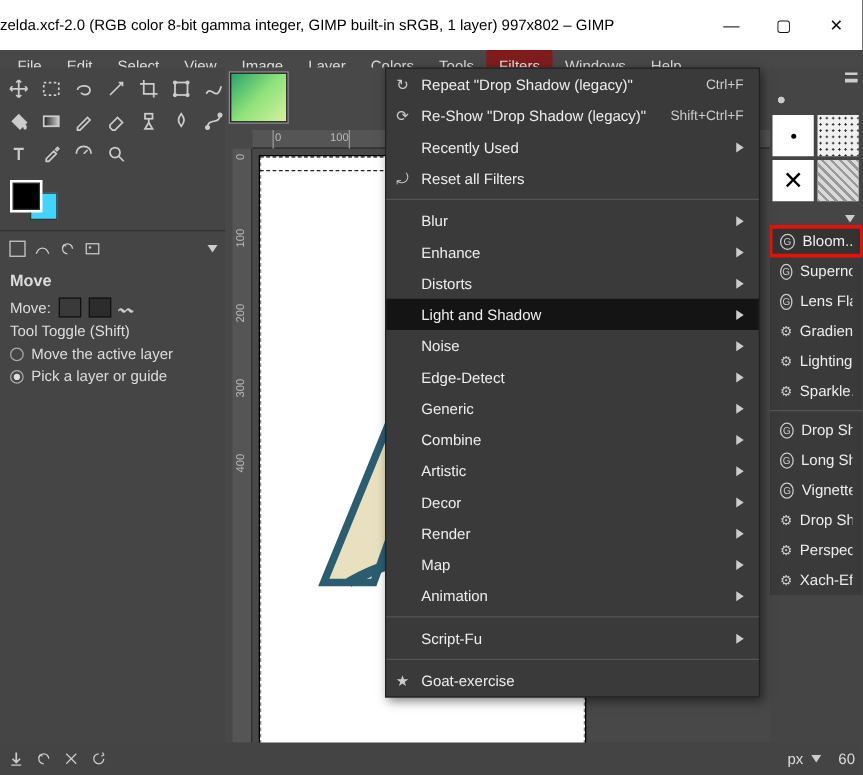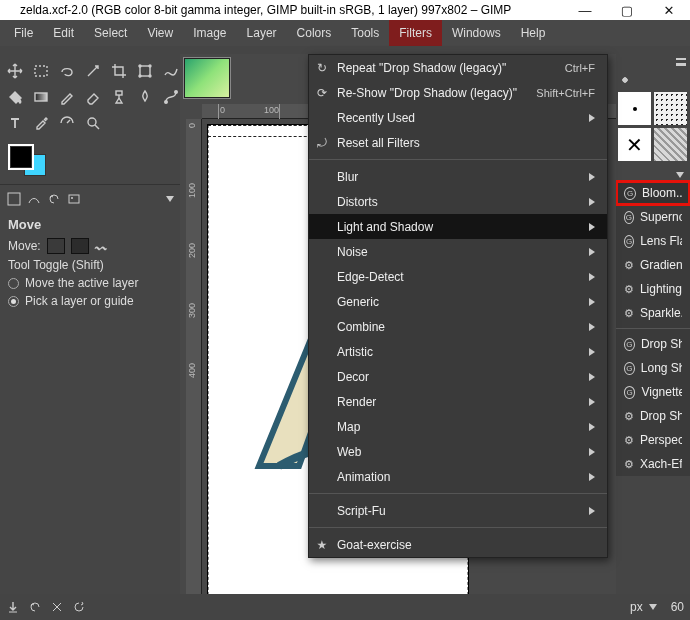--- a/index.html
+++ b/index.html
@@ -1,17 +1,17 @@
 <!DOCTYPE html>
 <html><head>
 <meta charset="utf-8">
 <style>
   * { box-sizing: border-box; margin: 0; padding: 0; font-family: "Segoe UI", Arial, sans-serif; }
   body { width: 690px; height: 620px; background: #454545; color: #ddd; font-size: 12px; overflow: hidden; position: relative; }
-  .titlebar { height: 20px; background: #fff; display: flex; align-items: center; padding-left: 20px; color: #000; font-size: 12px; }
+  .titlebar { height: 40px; background: #fff; display: flex; align-items: center; padding-left: 0; color: #000; font-size: 12px; }
   .titlebar .title { flex: 1; }
   .titlebar .winbtn { width: 42px; height: 28px; display: flex; align-items: center; justify-content: center; font-size: 13px; color: #111; }
   .menubar { height: 26px; background: #484848; display: flex; align-items: stretch; padding-left: 4px; }
   .menubar .menuitem { padding: 0 10px; display: flex; align-items: center; color: #ddd; }
   .menubar .menuitem.active { background: #7f1d1d; }
   .workarea { position: absolute; top: 54px; bottom: 26px; left: 0; right: 0; display: flex; }
   .left-panel { width: 180px; background: #454545; display: flex; flex-direction: column; }
   .toolbox { padding: 6px 4px; display: grid; grid-template-columns: repeat(7, 22px); gap: 4px; }
   .tool { width: 22px; height: 22px; display: flex; align-items: center; justify-content: center; color: #ccc; font-size: 14px; }
   .tool svg { width: 16px; height: 16px; stroke: #ccc; fill: none; stroke-width: 1.4; }
@@ -392,20 +392,24 @@
     <div class="fm-item">
       <span class="lefticon">⤾</span>
       <span>Reset all Filters</span>
     </div>
     <div class="fm-sep"></div>
     <div class="fm-item">
       <span>Blur</span>
       <span class="chev-r"><span class="chev"></span></span>
     </div>
     <div class="fm-item">
+      <span>Enhance</span>
+      <span class="chev-r"><span class="chev"></span></span>
+    </div>
+    <div class="fm-item">
       <span>Distorts</span>
       <span class="chev-r"><span class="chev"></span></span>
     </div>
     <div class="fm-item selected">
       <span>Light and Shadow</span>
       <span class="chev-r"><span class="chev"></span></span>
     </div>
     <div class="fm-item">
       <span>Noise</span>
       <span class="chev-r"><span class="chev"></span></span>
@@ -429,24 +433,20 @@
     <div class="fm-item">
       <span>Decor</span>
       <span class="chev-r"><span class="chev"></span></span>
     </div>
     <div class="fm-item">
       <span>Render</span>
       <span class="chev-r"><span class="chev"></span></span>
     </div>
     <div class="fm-item">
       <span>Map</span>
-      <span class="chev-r"><span class="chev"></span></span>
-    </div>
-    <div class="fm-item">
-      <span>Web</span>
       <span class="chev-r"><span class="chev"></span></span>
     </div>
     <div class="fm-item">
       <span>Animation</span>
       <span class="chev-r"><span class="chev"></span></span>
     </div>
     <div class="fm-sep"></div>
     <div class="fm-item">
       <span>Script-Fu</span>
       <span class="chev-r"><span class="chev"></span></span>

